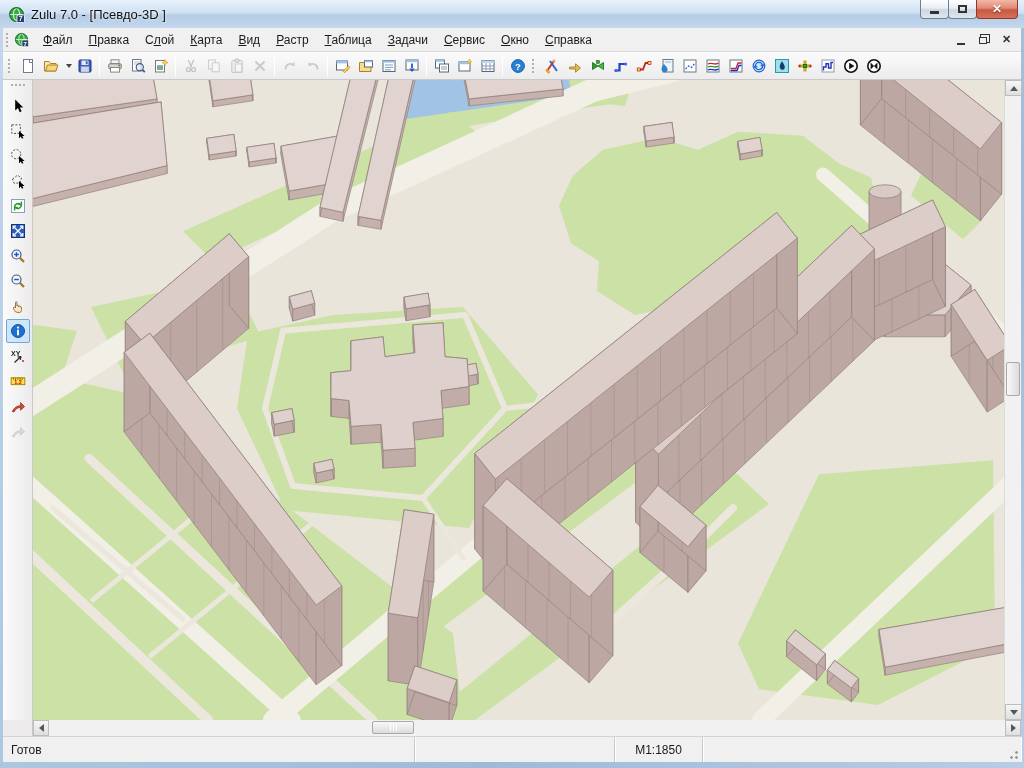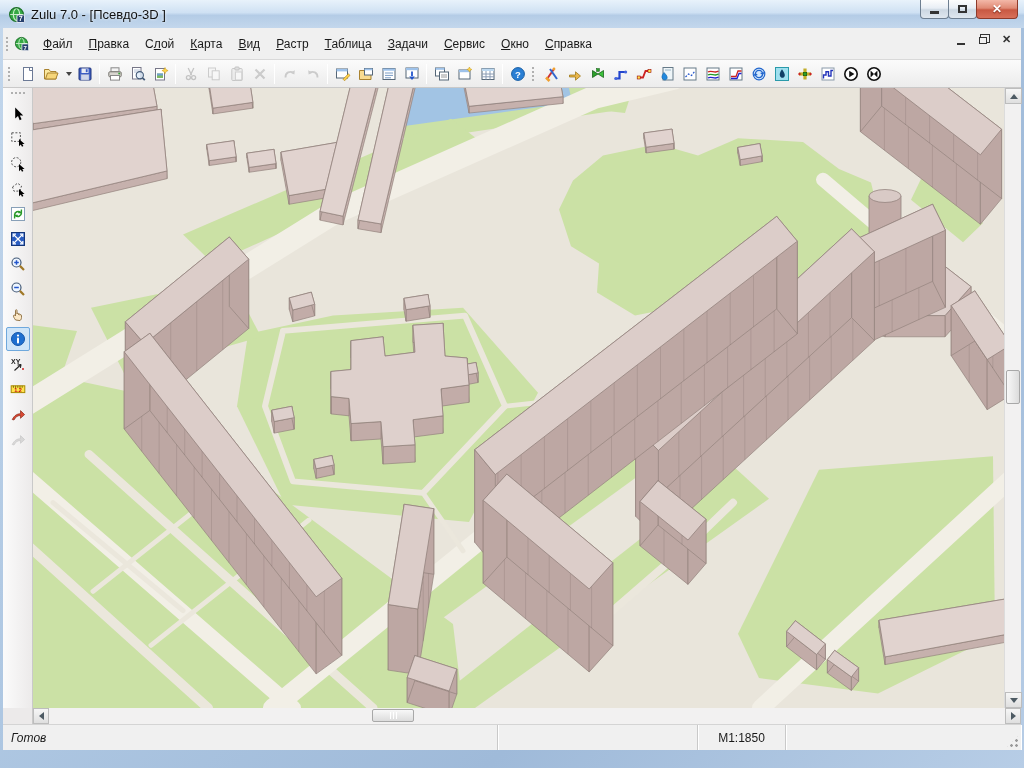--- a/index.html
+++ b/index.html
@@ -1,39 +1,39 @@
 <!DOCTYPE html>
 <html><head>
 <meta charset="utf-8">
 <style>
   * { margin:0; padding:0; box-sizing:border-box; }
   html,body { width:1024px; height:768px; overflow:hidden; }
   body { font-family:"Liberation Sans", sans-serif; font-size:12px; color:#1a1a1a; }
 
   .window { width:1024px; height:768px; display:flex; flex-direction:column;
     background:linear-gradient(135deg,#c3d7ec 0%,#aec7e2 40%,#9fbad9 70%,#b7cde6 100%);
-    padding-bottom:18px; }
+    padding-bottom:6px; }
 
   
   .titlebar { height:28px; display:flex; align-items:center; padding-left:8px; position:relative;
     background:linear-gradient(180deg,#e8f2fb 0%,#cfe1f3 45%,#b4cce6 55%,#c3d7ec 100%); }
   .app-icon { width:17px; height:17px; display:inline-flex; margin-right:6px; }
   .title-text { font-size:13px; color:#111; text-shadow:0 0 3px #fff; }
   .win-buttons { position:absolute; top:0; right:6px; display:flex; }
   .wbtn { width:29px; height:19px; display:flex; align-items:center; justify-content:center;
     border:1px solid #6e7f91; border-top:none; border-radius:0 0 4px 4px; margin-left:-1px;
     background:linear-gradient(180deg,#fdfdfd,#e8eef5 45%,#ccd7e2 55%,#dfe7ef); }
   .wbtn.close { width:42px; background:linear-gradient(180deg,#f3b8a8,#e08a75 45%,#c85842 55%,#d8705a);
     border-color:#8e3a2a; }
   .glyph-min { width:9px; height:3px; background:#333; margin-top:7px; }
   .glyph-max { width:9px; height:8px; border:2px solid #333; }
   .glyph-close { color:#fff; font-weight:bold; font-size:12px; text-shadow:0 1px 1px #7a2010; }
 
   
-  .menubar { height:32px; margin:0 3px; background:#f0f0f0; display:flex; align-items:center;
+  .menubar { height:24px; margin:0 3px; background:#f0f0f0; display:flex; align-items:center;
     border-bottom:1px solid #d9d9d9; position:relative;text-align:right; }
   .grip-v { width:5px; height:16px; margin:0 4px 0 2px;
     background-image:radial-gradient(circle,#b0b0b0 1px,transparent 1.3px); background-size:4px 4px; }
   .menu-doc-icon { width:15px; height:15px; display:inline-flex; margin-right:6px; }
   .menu-items { display:flex; height:100%; align-items:center; }
   .menu-item { padding:3px 8px; cursor:default; }
   .mdi-buttons { position:absolute; right:4px; top:3px; display:flex; gap:2px; }
   .mdi-btn { width:21px; height:17px; display:flex; align-items:center; justify-content:center; color:#333; }
   .mdi-min { width:8px; height:2px; background:#333; margin-top:8px; }
   .mdi-restore { width:8px; height:7px; border:1px solid #333; box-shadow:2px -2px 0 -0px #f0f0f0,2px -2px 0 1px #333; margin-top:2px; margin-left:-2px;}
@@ -84,21 +84,21 @@
   .arr-up { width:0; height:0; border-left:4px solid transparent; border-right:4px solid transparent; border-bottom:5px solid #4d5a63; }
   .arr-down { width:0; height:0; border-left:4px solid transparent; border-right:4px solid transparent; border-top:5px solid #4d5a63; }
   .arr-left { width:0; height:0; border-top:4px solid transparent; border-bottom:4px solid transparent; border-right:5px solid #4d5a63; }
   .arr-right { width:0; height:0; border-top:4px solid transparent; border-bottom:4px solid transparent; border-left:5px solid #4d5a63; }
 
   
   .statusbar { height:26px; margin:0 3px; background:#f0f0f0; border-top:1px solid #d4d4d4;
     display:flex; align-items:stretch; font-size:12px; }
   .panel { display:flex; align-items:center; padding:0 8px; border-right:1px solid #c9c9c9;
     box-shadow:1px 0 0 #fff; white-space:pre; }
-  .p-ready { width:495px;font-style:italic; }
+  .p-ready { width:412px; }
   .p-blank1 { width:200px; }
   .p-coords { width:244px; justify-content:center; }
   .p-scale { width:88px; justify-content:center; }
   .p-end { flex:1; border-right:none; position:relative; }
   .resize-grip { position:absolute; right:2px; bottom:2px; width:13px; height:13px;
     background-image:radial-gradient(circle,#9a9a9a 1.2px,transparent 1.5px); background-size:5px 5px;
     background-position:bottom right; clip-path:polygon(100% 0,100% 100%,0 100%); }
 </style>
 </head>
 <body>

